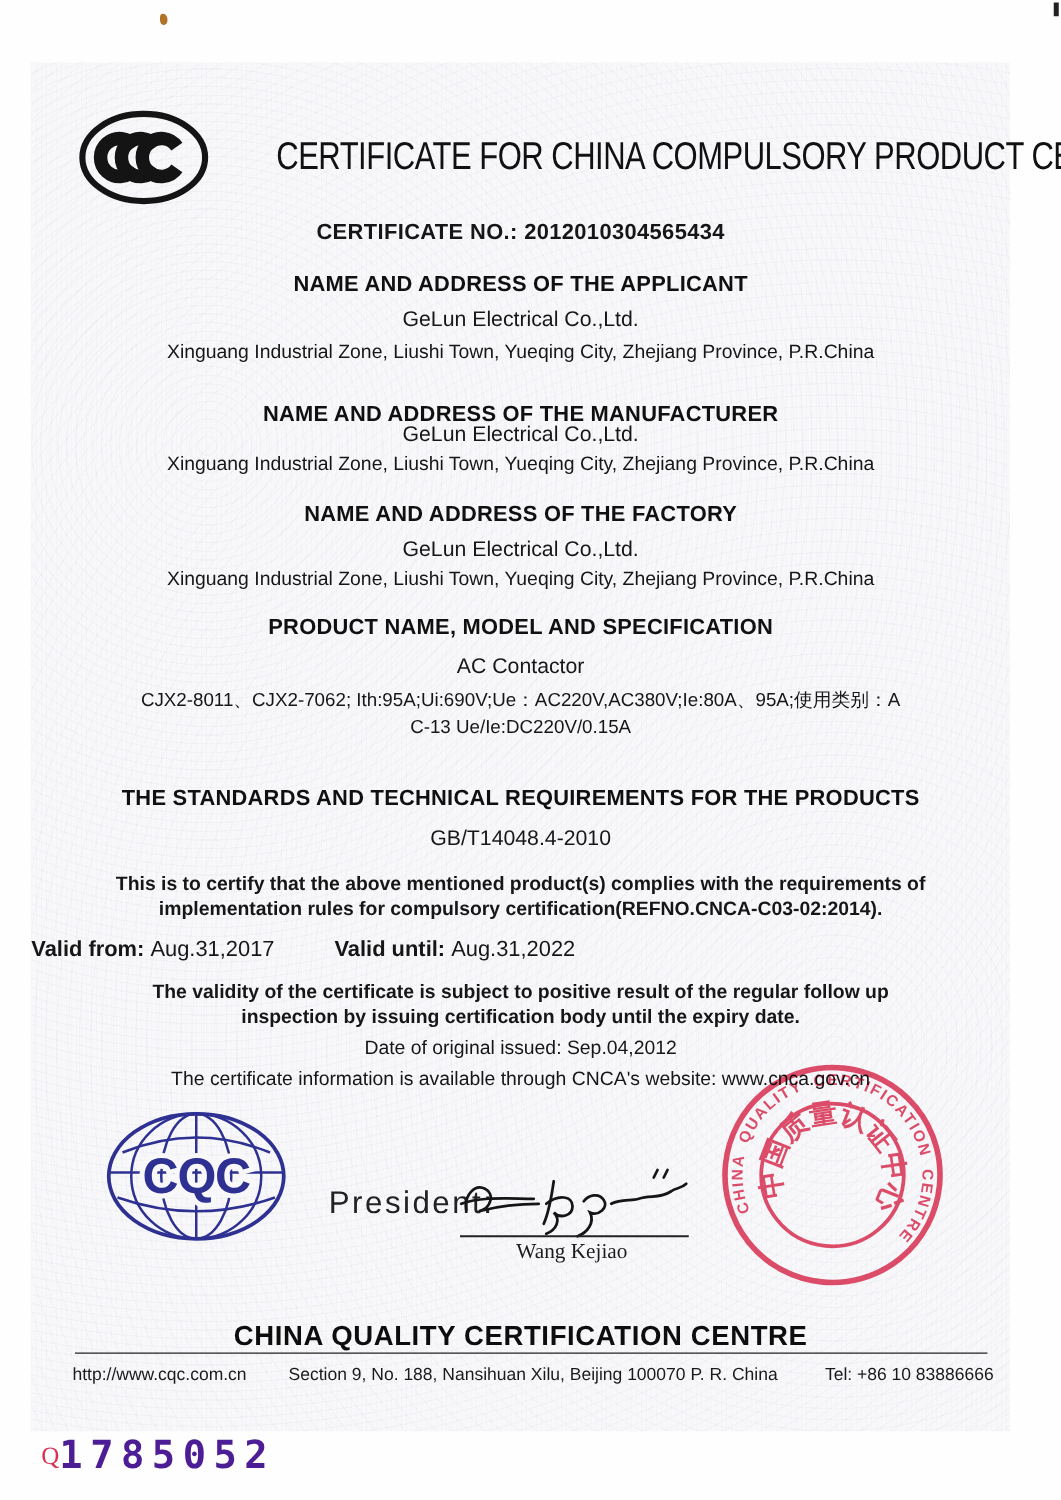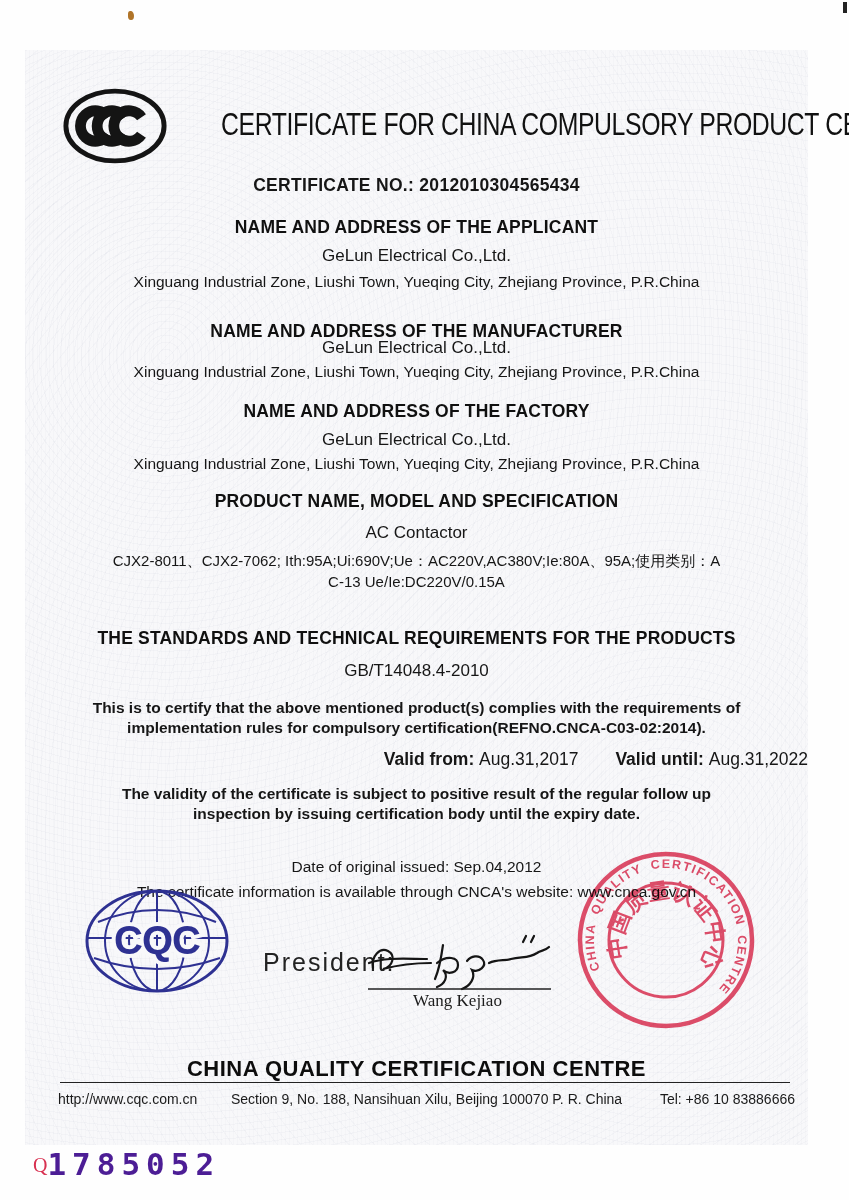--- a/index.html
+++ b/index.html
@@ -23,22 +23,22 @@
     position:absolute; left:130px; top:57px; width:660px; text-align:center;
     font-size:31px; font-weight:400; letter-spacing:-0.5px; white-space:nowrap;
     transform:scaleX(0.8); transform-origin:center; color:#111;
   }
   .h-bold   { font-weight:bold; font-size:17.5px; letter-spacing:0.2px; color:#101010; }
   .certno   { font-weight:bold; font-size:17.5px; letter-spacing:0.3px; }
   .org-name { font-size:17px;text-align:center; }
   .org-addr { font-size:15.5px; }
   .spec     { font-size:15px; line-height:21px; }
   .para-b   { font-weight:bold; font-size:15.5px; line-height:20px; }
-  .plain    { font-size:15.5px;margin-top:28px; }
-  .valid-row{ display:flex; justify-content:flex-end; gap:37px; font-size:17.5px; }
+  .plain    { font-size:15.5px; }
+  .valid-row{ display:flex; justify-content:flex-start; gap:48px; font-size:17.5px; }
   .valid-row b { font-weight:bold; }
   .footer-org { font-weight:bold; font-size:22px; letter-spacing:0.5px; color:#0d0d0d; }
   .footer-rule{ position:absolute; left:35px; top:1032px; width:730px; height:0; border-top:1.6px solid #222; }
   .footer-row { position:absolute; left:33px; right:13px; top:1041px;
     display:grid; grid-template-columns:1fr auto 1fr; font-size:14px; color:#1a1a1a; }
   .footer-row .l { text-align:left; }
   .footer-row .c { text-align:left; white-space:nowrap; padding:0 10px; }
   .footer-row .r { text-align:right; }
   .president { position:absolute; left:238px; top:898px; font-size:25px; font-weight:400;
     letter-spacing:2px; color:#222; }

